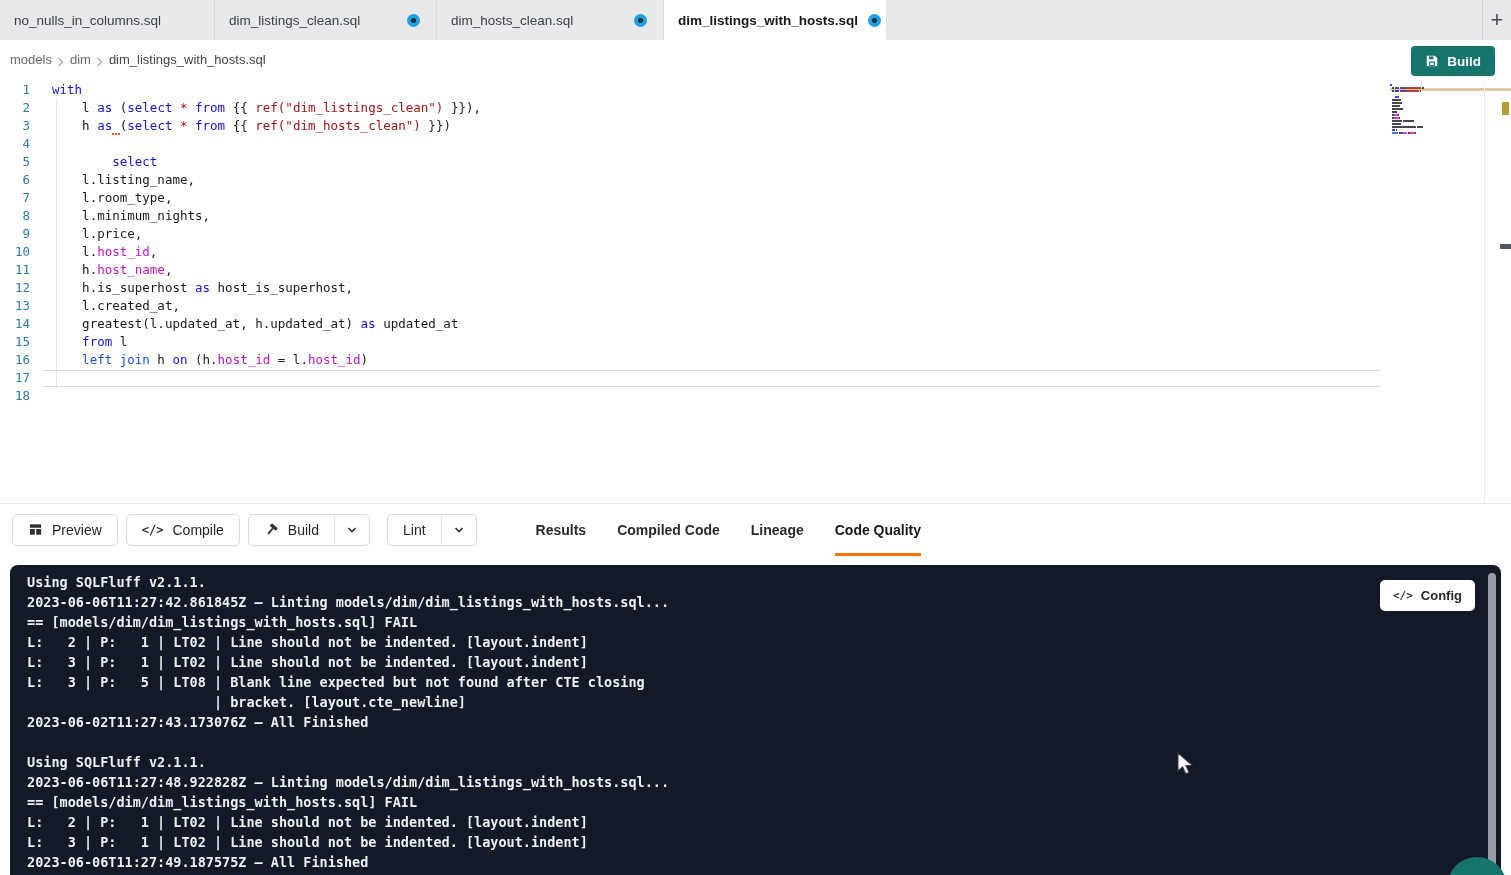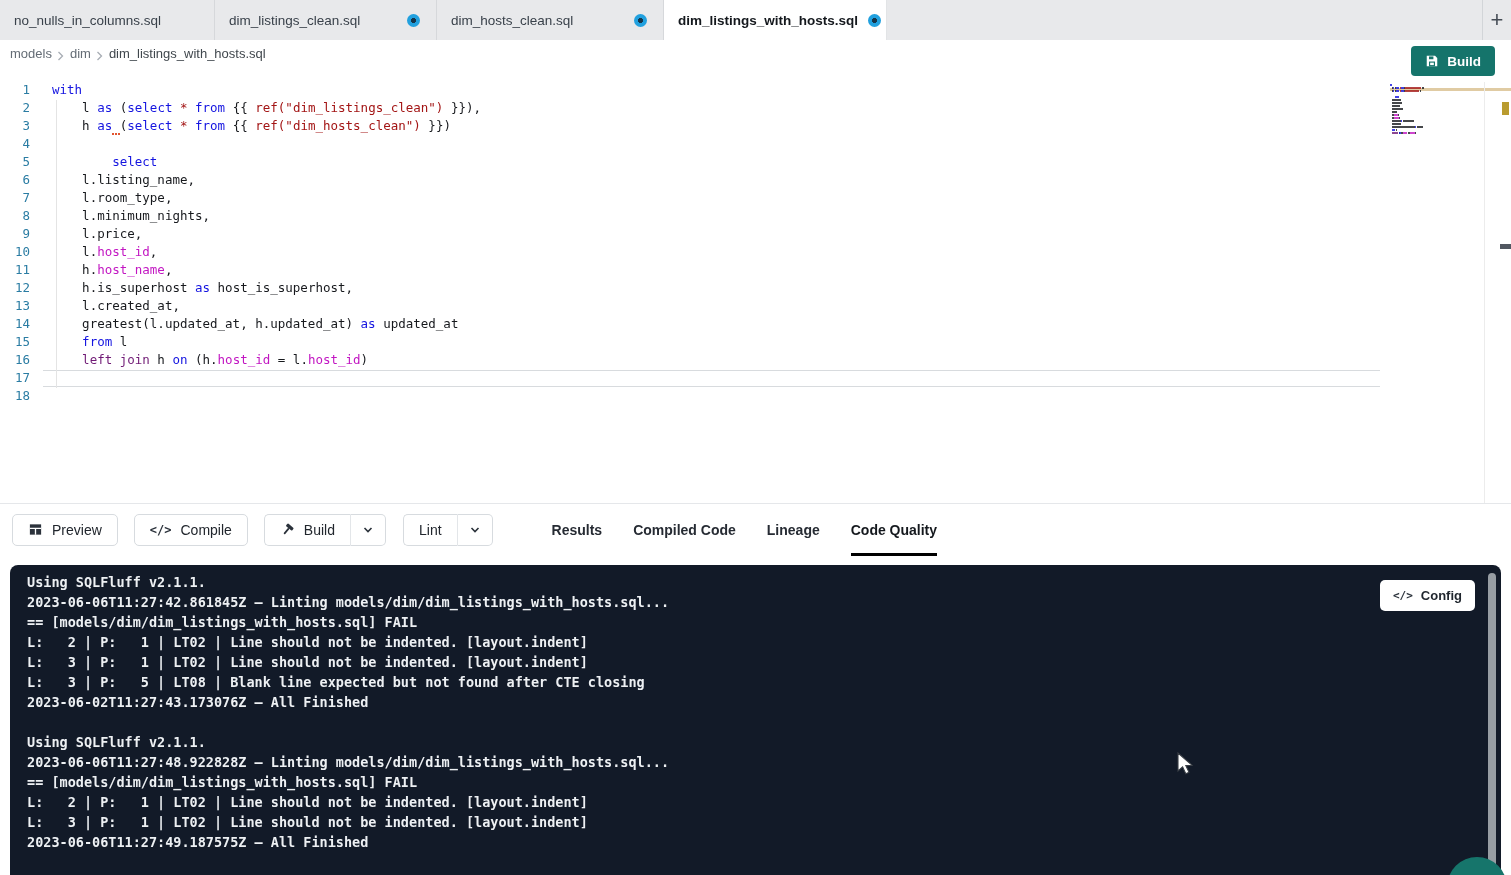--- a/index.html
+++ b/index.html
@@ -19,21 +19,21 @@
   .tab:nth-child(4){ width:223px; }
   .tab.active { background:#fff; color:#14181D; font-weight:bold; border-right:1px solid #E2E4E6; }
   .mod-dot { width:13px; height:13px; border-radius:50%; flex:0 0 13px; margin-left:10px;
              background:radial-gradient(circle at center, #15354A 0 2.6px, #21A0DE 2.7px); }
   .newtab { margin-left:auto; width:29px; height:40px; display:flex; align-items:center;
             justify-content:center; border-left:1px solid #D2D5D8; color:#454C55;
             font-size:22px; font-weight:400; cursor:pointer; }
 
   
   .header { position:absolute; left:0; top:40px; width:1511px; height:42px; background:#fff; }
-  .crumbs { position:absolute; left:10px; top:6px; display:flex; align-items:flex-end;
+  .crumbs { position:absolute; left:10px; top:12px; display:flex; align-items:flex-end;
             font-size:13px; color:#646C75; }
   .crumb { cursor:pointer; }
   .crumb.last { color:#40474D; }
   .crumb-sep { margin:0 5px; display:flex; align-items:center; }
   .save-btn { position:absolute; right:16px; top:6px; height:30px; padding:0 14px;
               background:#15746B; border:none; border-radius:4px; color:#fff;
               font-size:13.5px; font-weight:bold; display:flex; align-items:center; gap:8px;
               font-family:"Liberation Sans", sans-serif; cursor:pointer; }
 
   
@@ -41,21 +41,21 @@
   .gutter { position:absolute; left:0; top:0; width:30px; text-align:right; }
   .ln { height:18px; line-height:18px; font:12.5px "DejaVu Sans Mono", monospace; color:#2A7CA3; }
   .code { position:absolute; left:52px; top:0; }
   .cl { height:18px; line-height:18px; white-space:pre;
         font:12.5px "DejaVu Sans Mono", monospace; color:#17191D; }
   .tk-k{ color:#1414E0; }
   .tk-p{ color:#17191D; }
   .tk-s{ color:#A31515; }
   .tk-r{ color:#A31515; }
   .tk-m{ color:#C216C2; }
-  .tk-g{ color:#701a75; }
+  .tk-g{ color:#1d4ed8; }
   .tk-w{ color:#17191D; border-bottom:2px dotted #E2542F; }
   .indent-guide { position:absolute; left:56px; top:18px; height:288px; border-left:1px solid #E4E4E4; }
   .active-line { position:absolute; left:43px; top:288px; width:1337px; height:17px;
                  border-top:1px solid #D8DBDE; border-bottom:1px solid #D8DBDE; }
   .minimap { position:absolute; left:1390px; top:2px; width:75px; cursor:pointer; }
   .mm-line { height:2px; margin-bottom:1px; white-space:nowrap; font-size:0; }
   .mm-sp { display:inline-block; height:2px; }
   .mm-tk { display:inline-block; height:2px; vertical-align:top; background:currentColor; opacity:.8; }
   .mm-band { position:absolute; left:1390px; top:6px; width:121px; height:3px; background:#E0CBA3; }
   .ruler-warning { position:absolute; left:1502px; top:20px; width:7px; height:13px; background:#B99B2F; }
@@ -66,26 +66,26 @@
   .actionbar { position:absolute; left:0; top:503px; width:1511px; height:52px; background:#fff;
                border-top:1px solid #E5E7EA; display:flex; align-items:center; padding-left:12px; }
   .btn { height:32px; background:#fff; border:1px solid #D7DBDF; border-radius:5px;
          display:flex; align-items:center; gap:9px; padding:0 15px; font-size:14px;
          color:#21262D; font-family:"Liberation Sans", sans-serif; cursor:pointer; }
   .btn-group { display:flex; height:32px; margin-right:17px; }
   .btn-group .btn { border-radius:5px 0 0 5px; border-right:none; margin-right:0; }
   .btn-caret { width:36px; height:32px; background:#fff; border:1px solid #D7DBDF;
                border-left:1px solid #E3E6E9; border-radius:0 5px 5px 0; display:flex;
                align-items:center; justify-content:center; cursor:pointer; }
-  .solo { margin-right:16px; }
+  .solo { margin-right:8px; }
   .code-glyph { font:700 12px "DejaVu Sans Mono", monospace; color:#2B323B; }
   .ptabs { display:flex; gap:31px; margin-left:42px; height:52px; align-items:stretch; }
   .ptab { display:flex; align-items:center; font-size:14px; color:#262B33; cursor:pointer;
           border-bottom:3px solid transparent; padding-top:3px;font-weight:bold; }
-  .ptab.active { color:#14181D; border-bottom:3px solid #000000; }
+  .ptab.active { color:#14181D; border-bottom:3px solid #f97316; }
 
   
   .terminal { position:absolute; left:10px; top:565px; width:1491px; height:310px;
               background:#121A28; border-radius:8px 8px 0 0; }
   .term-body { padding:9px 0 0 17px; }
   .tline { height:20px; line-height:20px; white-space:pre;
            font:700 13.5px "DejaVu Sans Mono", monospace; color:#EDF0F3; }
   .config-btn { position:absolute; top:15px; right:26px; height:31px; padding:0 13px;
                 background:#fff; border:none; border-radius:5px; display:flex; align-items:center;
                 gap:8px; font-size:13px; font-weight:bold; color:#1F252D;
@@ -279,20 +279,21 @@
 </div>
 
 <div class="terminal">
   <div class="term-body">
       <div class="tline">Using SQLFluff v2.1.1.</div>
       <div class="tline">2023-06-06T11:27:42.861845Z — Linting models/dim/dim_listings_with_hosts.sql...</div>
       <div class="tline">== [models/dim/dim_listings_with_hosts.sql] FAIL</div>
       <div class="tline">L:   2 | P:   1 | LT02 | Line should not be indented. [layout.indent]</div>
       <div class="tline">L:   3 | P:   1 | LT02 | Line should not be indented. [layout.indent]</div>
       <div class="tline">L:   3 | P:   5 | LT08 | Blank line expected but not found after CTE closing</div>
+      <div class="tline">                       | bracket. [layout.cte_newline]</div>
       <div class="tline">2023-06-02T11:27:43.173076Z — All Finished</div>
       <div class="tline"> </div>
       <div class="tline">Using SQLFluff v2.1.1.</div>
       <div class="tline">2023-06-06T11:27:48.922828Z — Linting models/dim/dim_listings_with_hosts.sql...</div>
       <div class="tline">== [models/dim/dim_listings_with_hosts.sql] FAIL</div>
       <div class="tline">L:   2 | P:   1 | LT02 | Line should not be indented. [layout.indent]</div>
       <div class="tline">L:   3 | P:   1 | LT02 | Line should not be indented. [layout.indent]</div>
       <div class="tline">2023-06-06T11:27:49.187575Z — All Finished</div>
     </div>
   <button class="config-btn">

